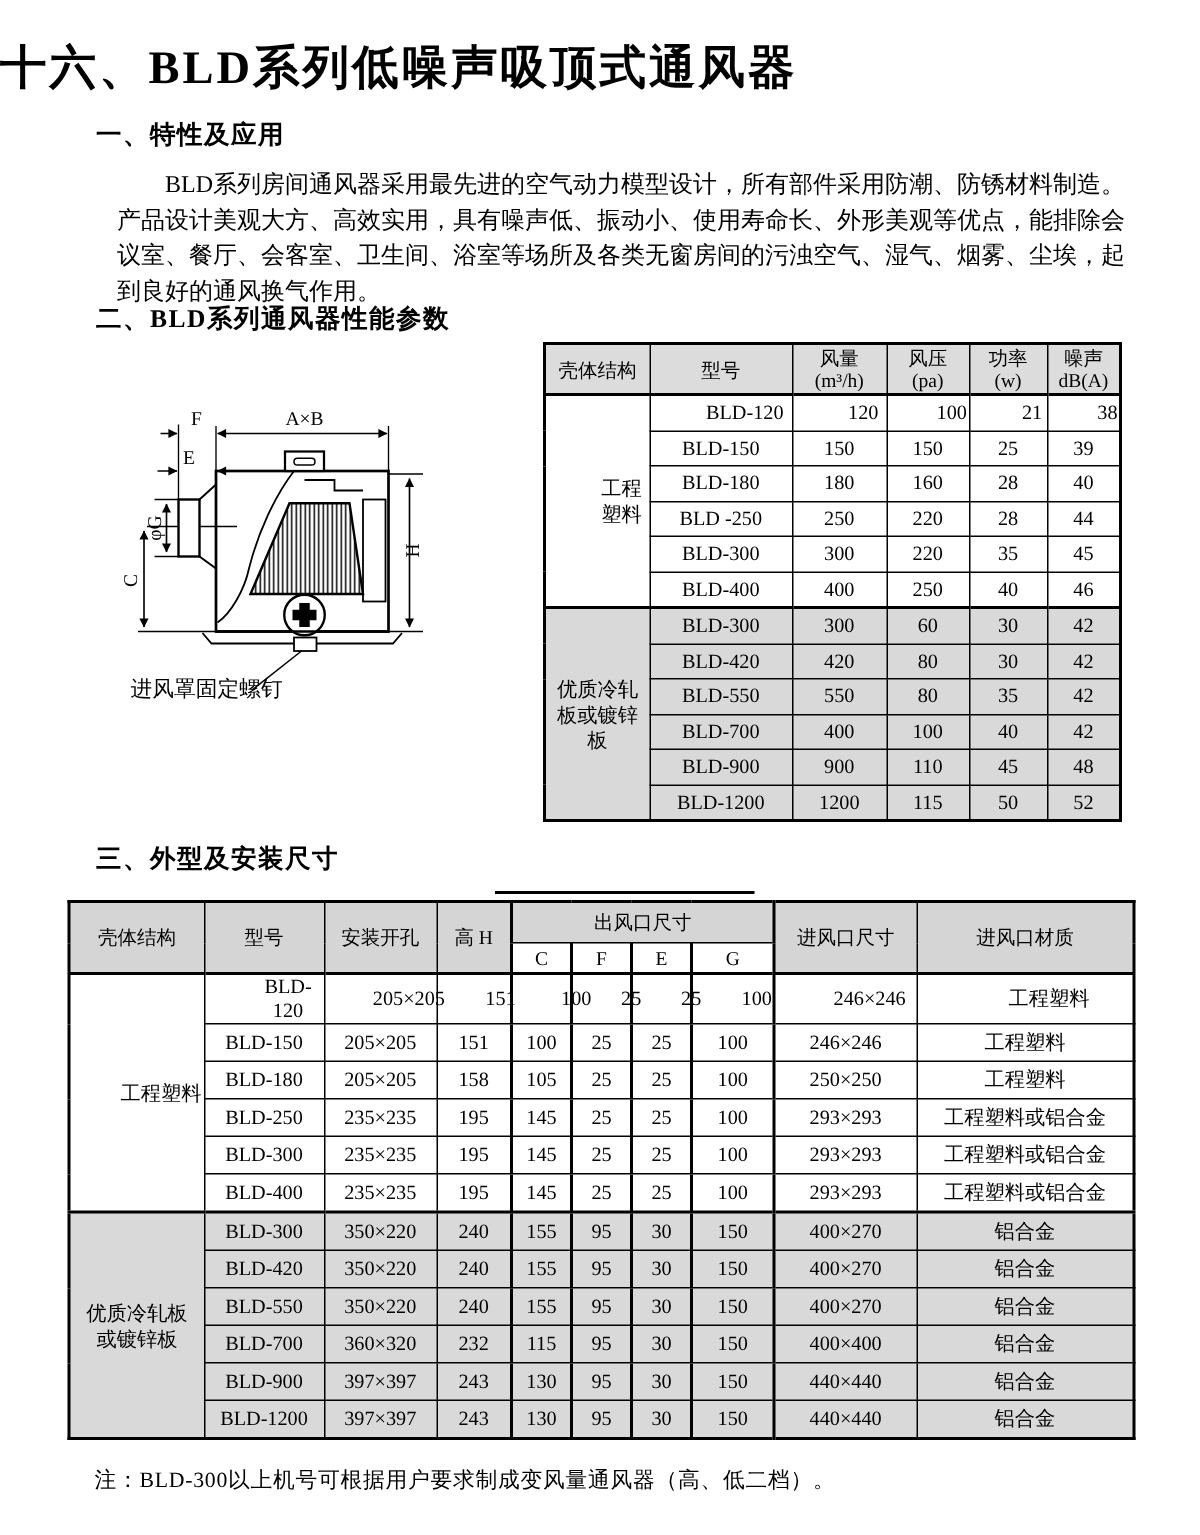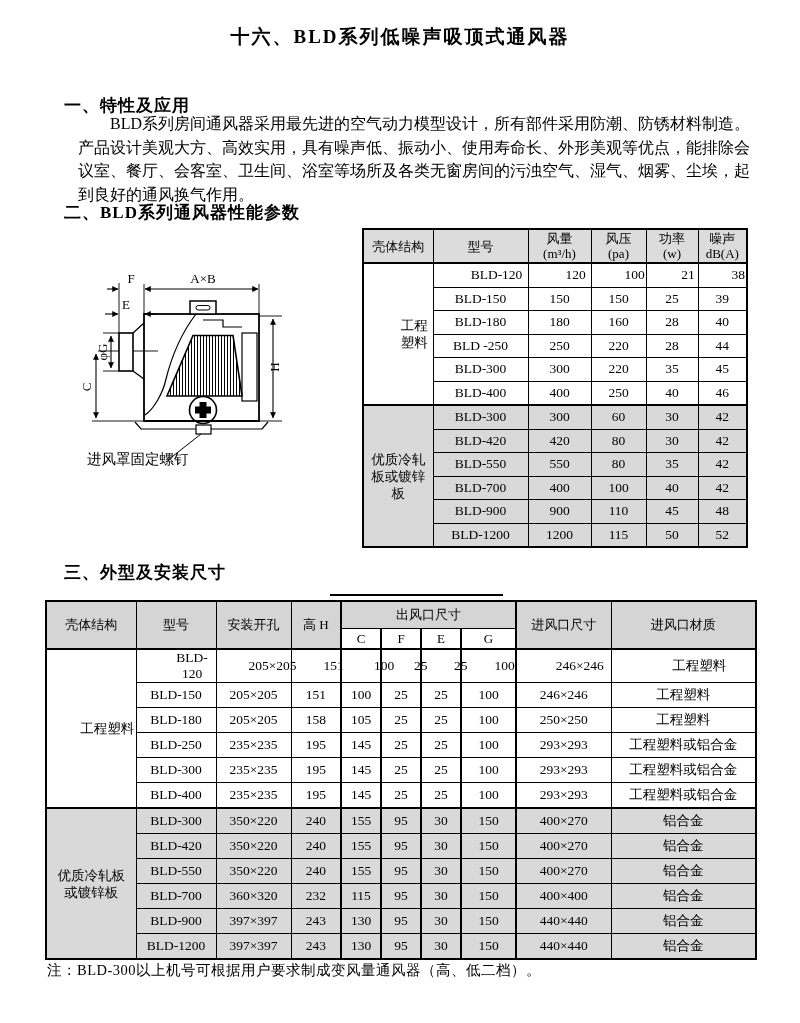--- a/index.html
+++ b/index.html
@@ -2,25 +2,25 @@
 <html><head>
 <meta charset="utf-8">
 <style>
   html,body{margin:0;padding:0;}
   body{
     width:800px;height:1023px;position:relative;background:#ffffff;color:#000;
     font-family:"Liberation Serif","DejaVu Serif",serif;
     overflow:hidden;
   }
   .doc-title{
-    position:absolute;top:24px;left:0;width:100%;margin:0;text-align:center;
-    font-size:19px;font-weight:bold;letter-spacing:2px;
+    position:absolute;top:24px;left:0;width:100%;margin:0;text-align:left;
+    font-size:31px;font-weight:bold;letter-spacing:2px;
   }
   .sec-h{position:absolute;margin:0;font-size:17px;font-weight:bold;letter-spacing:1px;}
-  #h1{left:64px;top:94px;}
+  #h1{left:64px;top:78px;}
   #h2{left:64px;top:201px;}
   #h3{left:64px;top:561px;}
   .body-par{
     position:absolute;left:66px;top:100px;width:672px;margin:12px;
     font-size:16px;line-height:23.5px;text-align:justify;text-indent:2em;
   }
   .diagram{position:absolute;left:55px;top:263px;width:310px;height:218px;}
   .diagram svg{display:block;}
 
   table.tbl{position:absolute;border-collapse:collapse;table-layout:fixed;border:2px solid #000;}
@@ -38,21 +38,21 @@
   .dim thead th{background:#d5d5d5;}
   .dim thead tr.top th{height:26px;}
   .dim thead tr.sub th{height:19px;}
   .dim thead tr.sub th.oc{background:#ffffff;}
   .dim .oc{border-left:2px solid #000;border-right:2px solid #000;}
   .dim tbody td{height:24px;font-size:13.5px;}
   .dim thead th.rspan{border-bottom:2px solid #000;}
   .dim thead tr.sub th{border-bottom:2px solid #000;}
 
   .artifact{position:absolute;left:330px;top:594px;width:173px;height:2px;background:#000;}
-  .note{position:absolute;left:47px;top:961px;margin:0;font-size:14.5px;letter-spacing:0.5px;}
+  .note{position:absolute;left:47px;top:961px;margin:16px;font-size:14.5px;letter-spacing:0.5px;}
 </style>
 </head>
 <body>
 
 <div>
 
   <h1 class="doc-title">十六、BLD系列低噪声吸顶式通风器</h1>
 
   <h2 class="sec-h" id="h1">一、特性及应用</h2>
   <p class="body-par">BLD系列房间通风器采用最先进的空气动力模型设计，所有部件采用防潮、防锈材料制造。产品设计美观大方、高效实用，具有噪声低、振动小、使用寿命长、外形美观等优点，能排除会议室、餐厅、会客室、卫生间、浴室等场所及各类无窗房间的污浊空气、湿气、烟雾、尘埃，起到良好的通风换气作用。</p>

